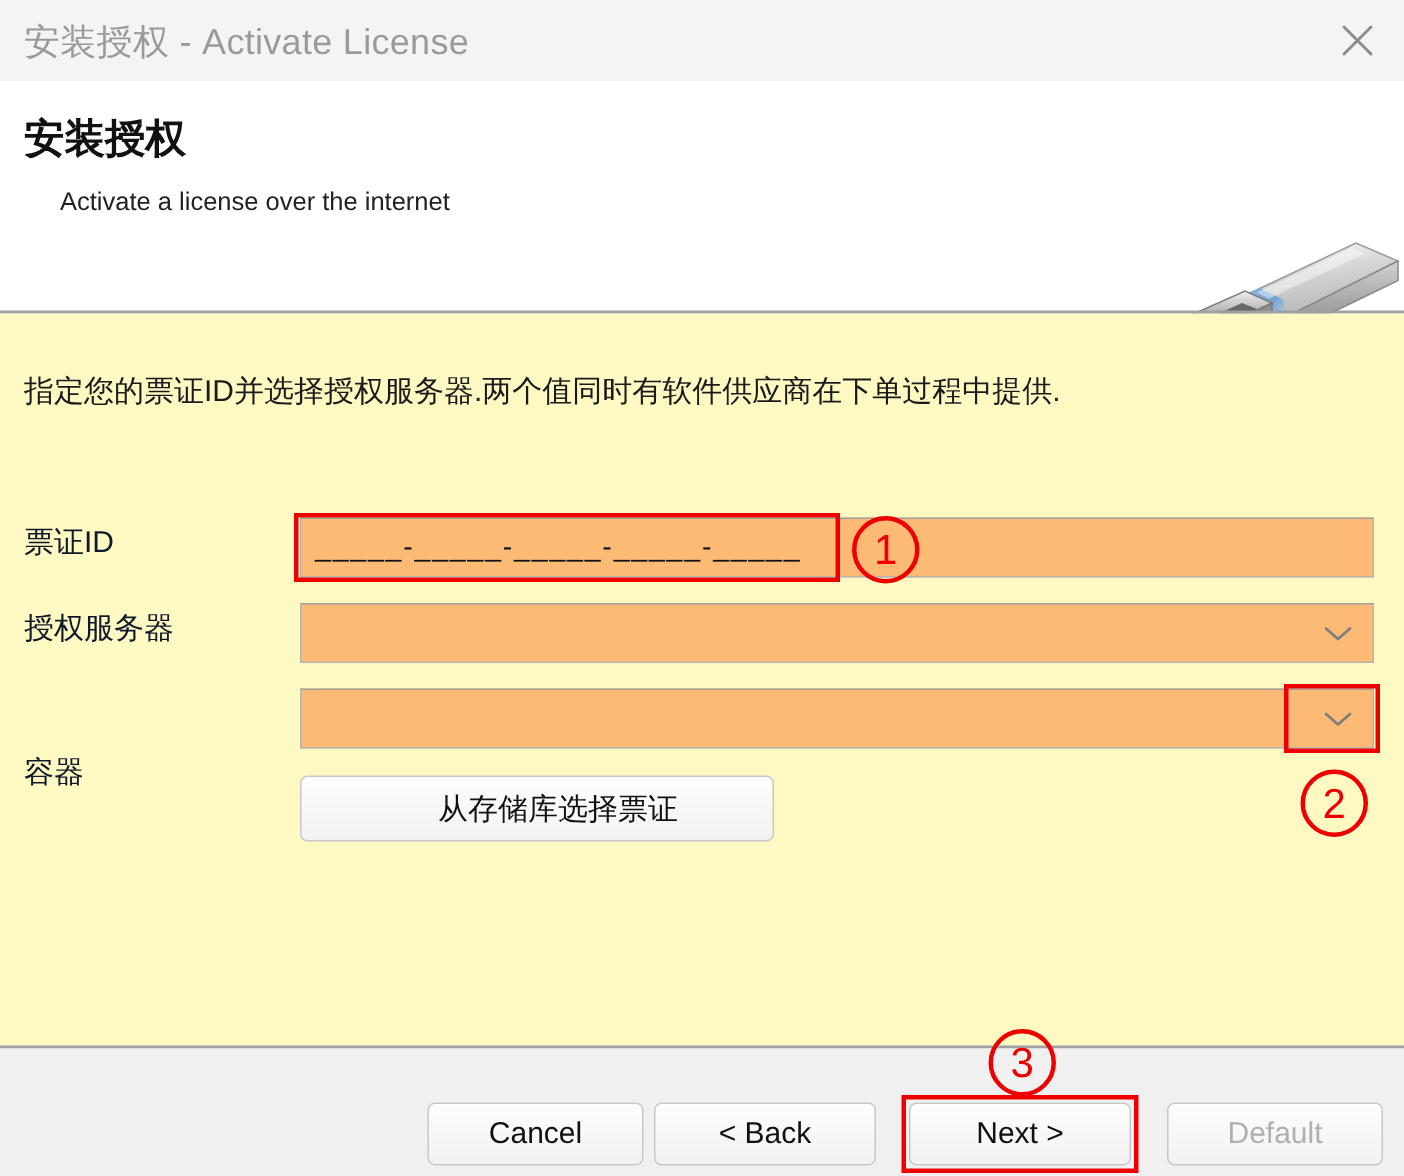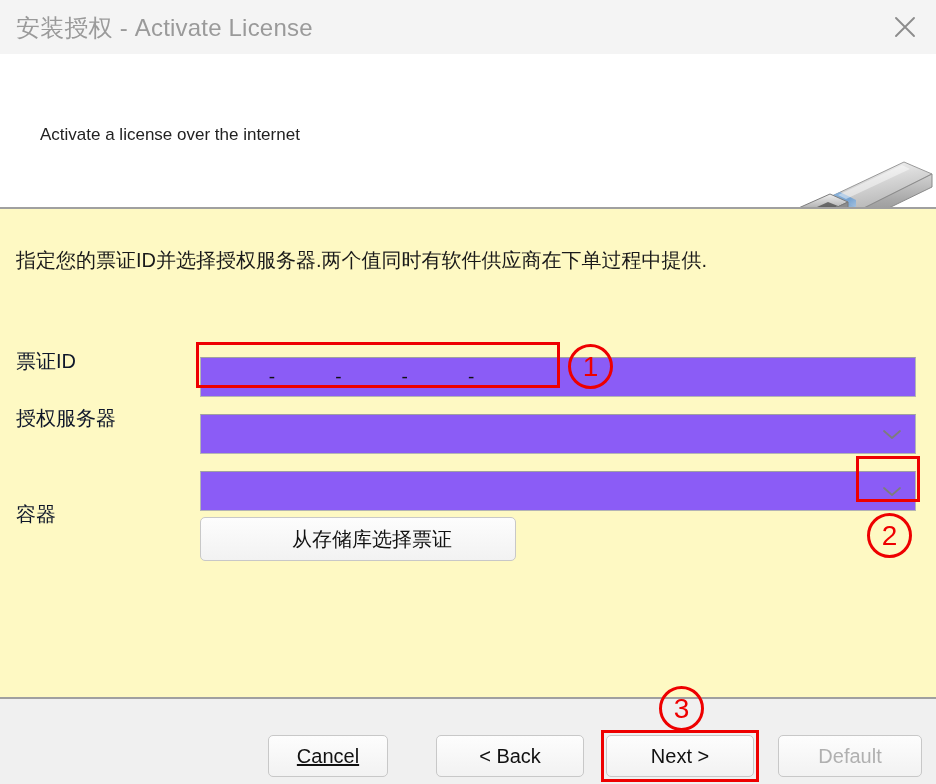--- a/index.html
+++ b/index.html
@@ -102,24 +102,23 @@
     color: #0f172a;
     white-space: nowrap;
   }
   .label-ticket  { left: 16px; top: 348px; }
   .label-server  { left: 16px; top: 405px; }
   .label-container { left: 16px; top: 462px; margin-top: 39px; }
 
   .field {
     position: absolute;
     box-sizing: border-box;
-    background: #8b5cf6;
+    background: #fdba74;
     border: 1px solid #b4b4b4;
     border-top-color: #a0a0a0;
-    margin-top: 12px;
   }
   .field-ticket {
     left: 200px; top: 345px;
     width: 716px; height: 40px;
   }
   .field-server {
     left: 200px; top: 402px;
     width: 716px; height: 40px;
   }
   .field-container {
@@ -182,21 +181,21 @@
   .footer {
     position: absolute;
     left: 0; top: 699px;
     width: 936px; height: 85px;
     background: #f0f0f0;
   }
   .btn-footer {
     height: 42px;
     top: 735px;
   }
-  .btn-cancel { left: 268px; width: 120px; text-decoration: underline; }
+  .btn-cancel { left: 285px; width: 144px; }
   .btn-back   { left: 436px; width: 148px; }
   .btn-next   { left: 606px; width: 148px; }
   .btn-finish { left: 778px; width: 144px; color: #b0b0b0; }
 
   
   .anno-box {
     position: absolute;
     box-sizing: border-box;
     border: 3px solid #ee0000;
     pointer-events: none;
@@ -229,20 +228,21 @@
 <div class="titlebar">
   <div class="titlebar-text">安装授权 - Activate License</div>
   <div class="close-btn">
     <svg class="close-icon" width="26" height="26" viewBox="0 0 26 26">
       <path d="M4 4 L22 22 M22 4 L4 22" stroke="#8c8c8c" stroke-width="1.9" fill="none" stroke-linecap="round"></path>
     </svg>
   </div>
 </div>
 
 <div class="header">
+  <div class="header-title">安装授权</div>
   <div class="header-sub">Activate a license over the internet</div>
 
   <svg class="dongle" viewBox="0 0 148 88">
     <defs>
       <linearGradient id="gBodyTop" x1="0" y1="0" x2="0.35" y2="1">
         <stop offset="0%" stop-color="#fcfcfc"></stop>
         <stop offset="45%" stop-color="#d9d9d9"></stop>
         <stop offset="100%" stop-color="#b7b7b7"></stop>
       </linearGradient>
       <linearGradient id="gBodySide" x1="0" y1="0" x2="0" y2="1">

